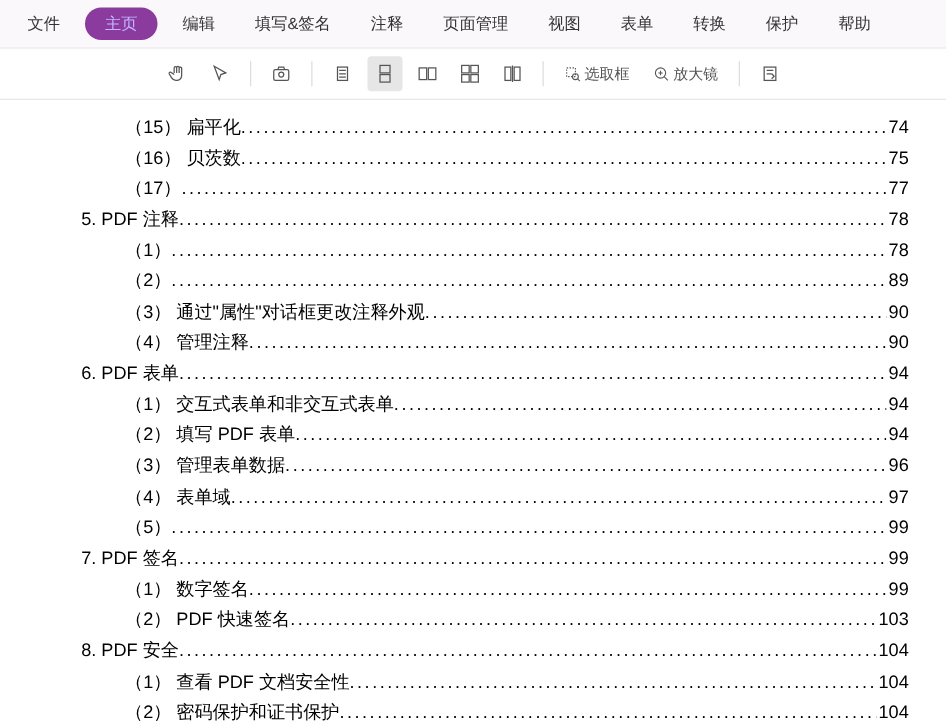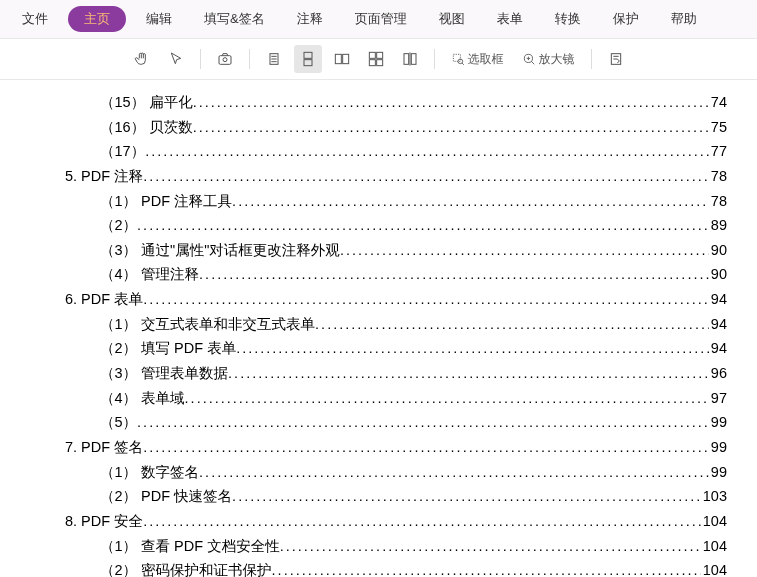--- a/index.html
+++ b/index.html
@@ -1,20 +1,20 @@
 <!DOCTYPE html>
 <html><head>
   <meta charset="utf-8">
   <style>
     * { margin: 0; padding: 0; box-sizing: border-box; }
     body { font-family: "Microsoft YaHei", "PingFang SC", sans-serif; font-size: 13px; background: #fff; width: 757px; }
     
     .menubar { display: flex; align-items: center; padding: 6px 10px; gap: 8px; border-bottom: 1px solid #e8e8e8; background: #faf8fa; }
     .menu-item { padding: 4px 12px; color: #333; cursor: pointer; font-size: 13px; }
-    .menu-item.active { background: #8b3a9e; color: #fdba74; border-radius: 14px; padding: 4px 16px; }
+    .menu-item.active { background: #8b3a9e; color: #c4b5fd; border-radius: 14px; padding: 4px 16px; }
     
     .toolbar { display: flex; align-items: center; justify-content: center; padding: 6px 10px; gap: 6px; border-bottom: 1px solid #e8e8e8; background: #fff; }
     .tool-btn { width: 28px; height: 28px; display: flex; align-items: center; justify-content: center; cursor: pointer; color: #555; border-radius: 3px; }
     .tool-btn.active { background: #e6e6e6; }
     .tool-btn svg { width: 16px; height: 16px; stroke: currentColor; fill: none; stroke-width: 1.5; }
     .tool-btn-text { display: flex; align-items: center; gap: 3px; padding: 0 6px; height: 28px; cursor: pointer; color: #555; font-size: 12px; }
     .tool-btn-text svg { width: 14px; height: 14px; stroke: currentColor; fill: none; stroke-width: 1.5; }
     .sep { width: 1px; height: 20px; background: #ddd; margin: 0 4px; }
     
     .content { padding: 10px 30px 20px 30px; color: #000; font-size: 14.5px; line-height: 1.7; }
@@ -147,21 +147,20 @@
       <span class="toc-page">77</span>
     </div>
     <div class="toc-line level1">
       <span class="toc-num">5.</span>
       <span class="toc-title">PDF 注释</span>
       <span class="toc-dots"></span>
       <span class="toc-page">78</span>
     </div>
     <div class="toc-line level2">
       <span class="toc-num">（1）</span>
-      <span class="toc-title">PDF 注释工具</span>
       <span class="toc-dots"></span>
       <span class="toc-page">78</span>
     </div>
     <div class="toc-line level2">
       <span class="toc-num">（2）</span>
       <span class="toc-dots"></span>
       <span class="toc-page">89</span>
     </div>
     <div class="toc-line level2">
       <span class="toc-num">（3）</span>

